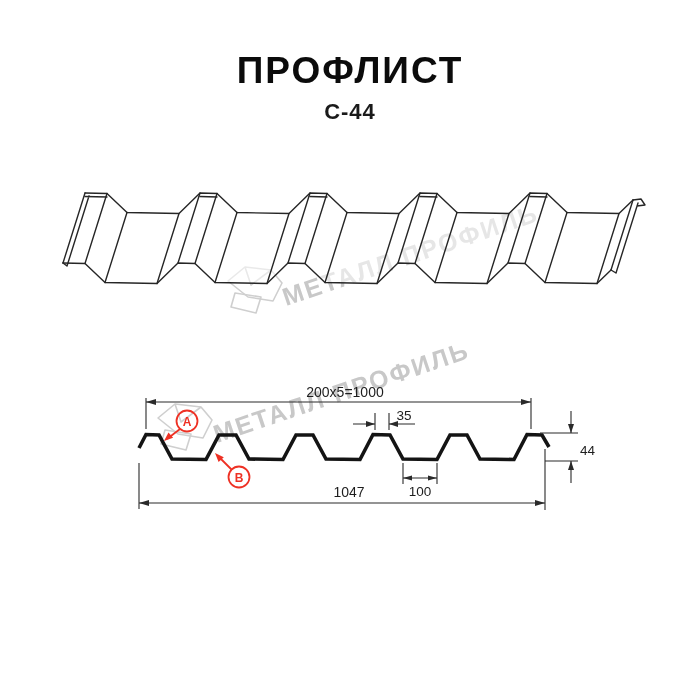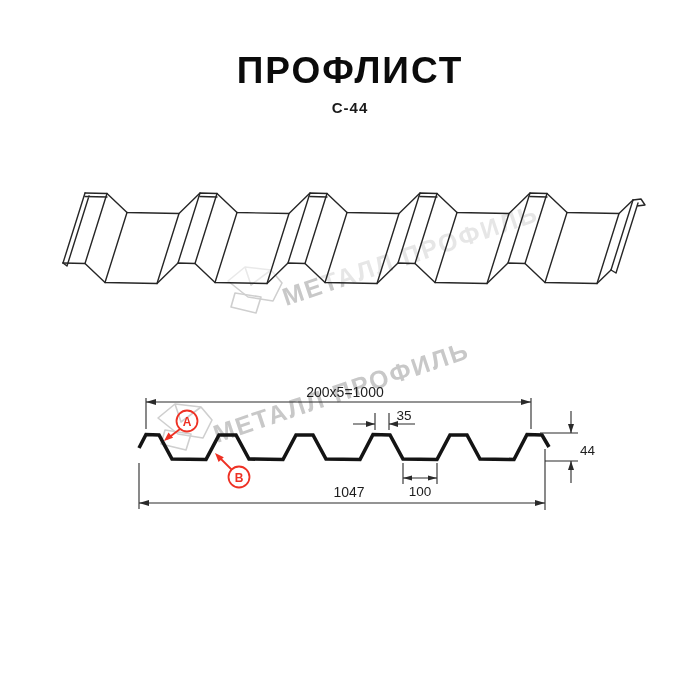--- a/index.html
+++ b/index.html
@@ -7,21 +7,21 @@
     width:700px;height:700px;position:relative;background:#ffffff;
     font-family:"Liberation Sans", sans-serif; overflow:hidden;
   }
   .page{position:absolute;inset:0;width:616px;height:700px;}
   .title{
     position:absolute;left:0;top:50px;width:700px;text-align:center;
     font-size:37px;font-weight:bold;letter-spacing:2px;color:#0b0b0b;
   }
   .subtitle{
     position:absolute;left:0;top:99px;width:700px;text-align:center;
-    font-size:15px;font-weight:bold;letter-spacing:1px;color:#1a1a1a;
+    font-size:22px;font-weight:bold;letter-spacing:1px;color:#1a1a1a;
   }
   .footer-note{
     position:absolute;left:0;top:617px;width:700px;text-align:center;
     font-size:17.5px;font-weight:bold;letter-spacing:0.4px;color:#333333;
   }
   svg{position:absolute;left:0;top:0;}
   .wm-text{
     font-family:"Liberation Sans", sans-serif;font-weight:bold;
     font-size:25px;letter-spacing:2px;fill:#c8c8c8;
   }

